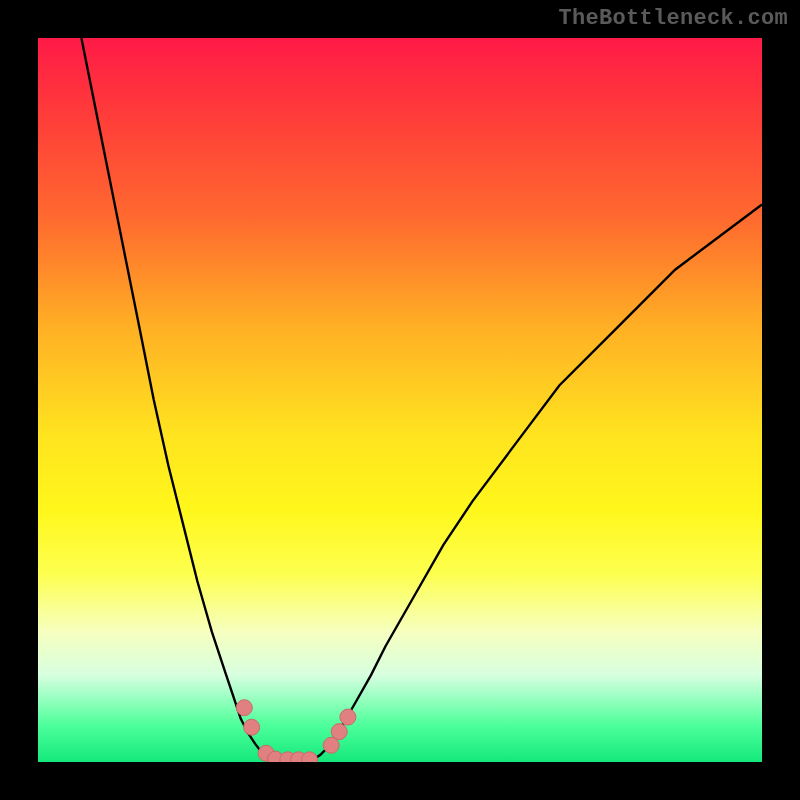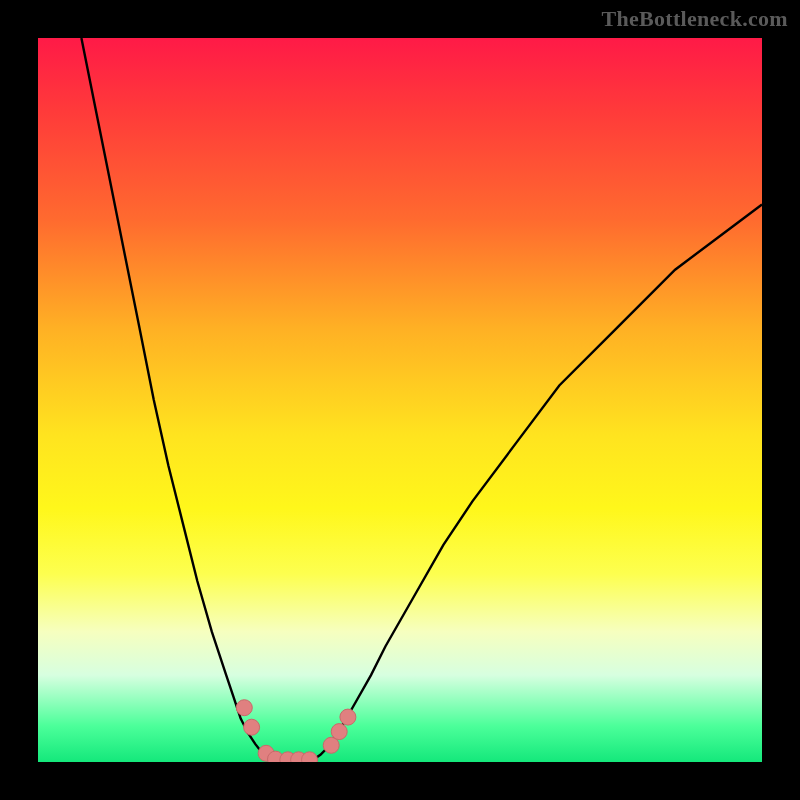--- a/index.html
+++ b/index.html
@@ -36,21 +36,21 @@
       #f6ffbf 82%,
       #d7ffe0 88%,
       #4cff9a 95%,
       #14e87b 100%
     );
   }
   .watermark {
     position: absolute;
     top: 6px;
     right: 12px;
-    font-family: Liberation Serif, serif;
+    font-family: Liberation Mono, monospace;
     font-size: 22px;
     font-weight: 600;
     color: #5a5a5a;
     letter-spacing: 0.3px;
   }
   svg.curves {
     position: absolute;
     left: 0;
     top: 0;
     width: 724px;

